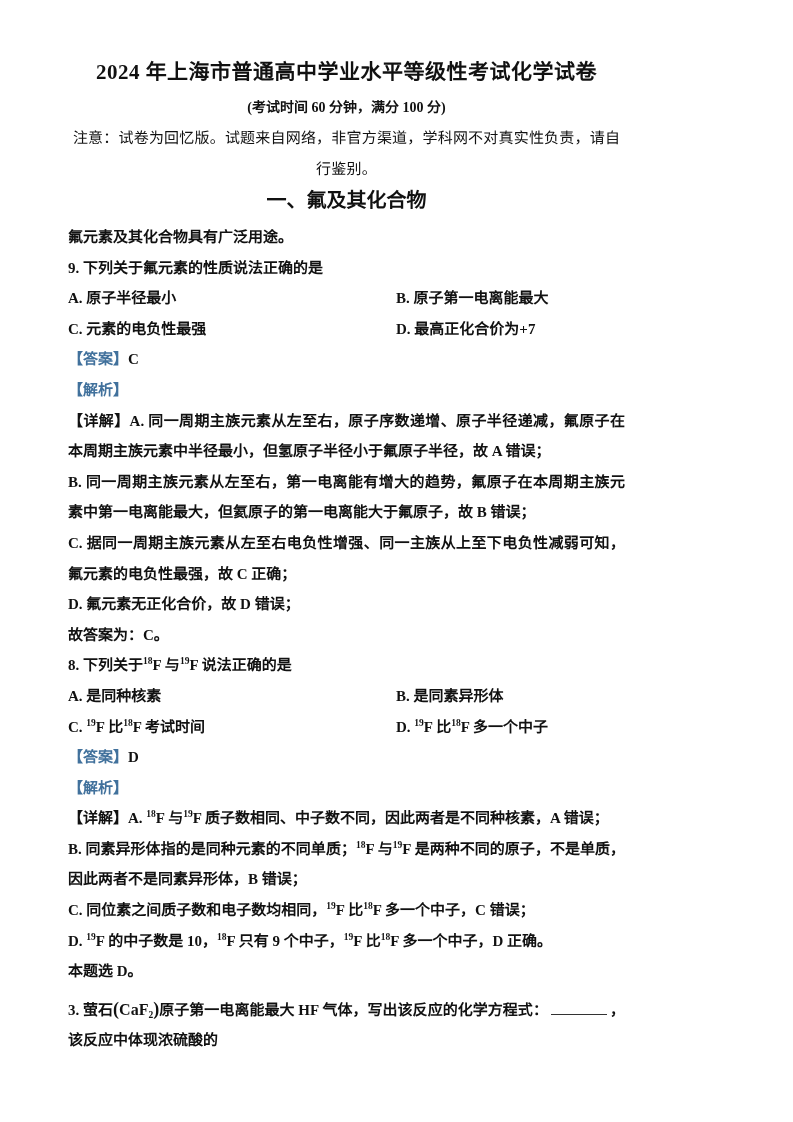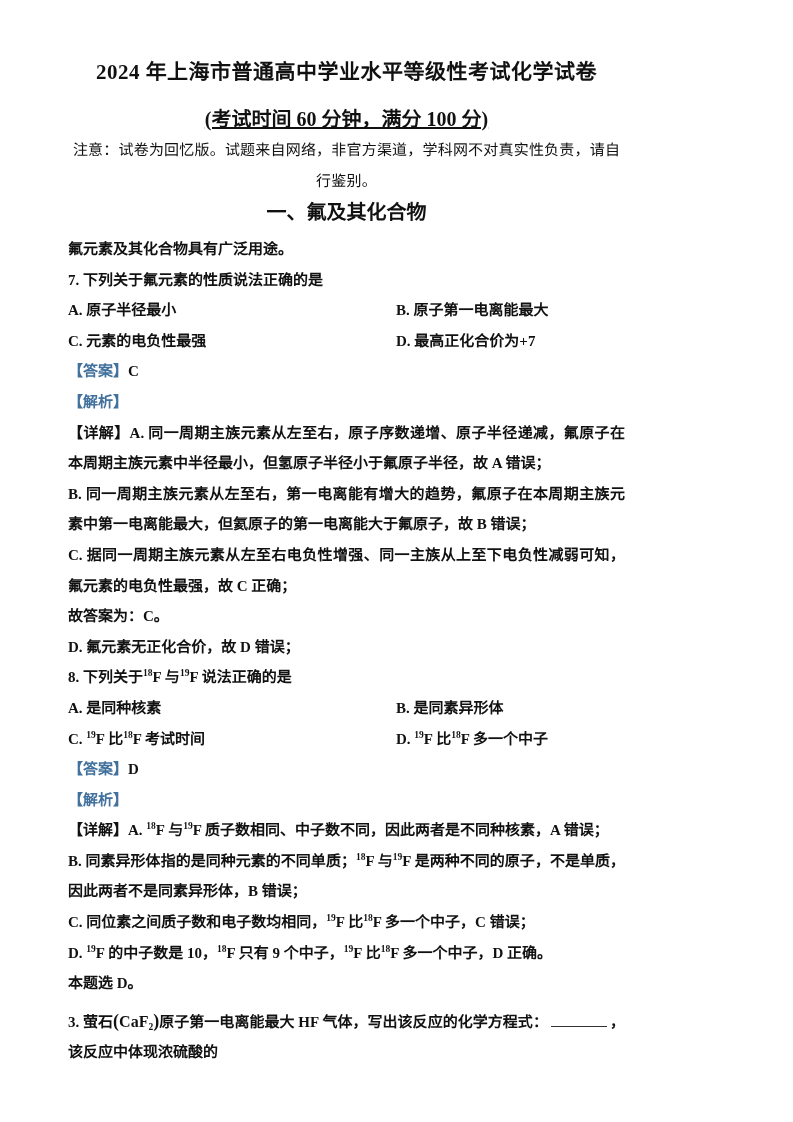--- a/index.html
+++ b/index.html
@@ -3,21 +3,21 @@
 <meta charset="utf-8">
 <style>
   html,body{margin:0;padding:0;}
   body{
     width:793px;height:1122px;overflow:hidden;background:#ffffff;
     font-family:"Liberation Serif","DejaVu Serif",serif;color:#111;
     --label-blue:#41719c;
   }
   .page{box-sizing:border-box;width:693px;height:1122px;padding:56px 68px 0 68px;}
   .title{font-size:21px;font-weight:bold;text-align:center;margin:0;line-height:32px;letter-spacing:.5px;}
-  .subtitle{font-size:20px;font-weight:bold;text-align:center;line-height:31px;margin-top:16px;text-decoration:underline;}
+  .subtitle{font-size:14px;font-weight:bold;text-align:center;line-height:31px;margin-top:4px;}
   .notice{font-size:15px;font-weight:normal;text-align:center;line-height:31px;letter-spacing:.2px;}
   .section{font-size:20px;font-weight:bold;text-align:center;line-height:31px;}
   #doc-body{margin-top:6px;font-weight:bold;}
   #doc-body p{margin:0;font-size:15px;line-height:30.6px;text-align:justify;}
   .optrow{display:flex;font-size:15px;line-height:30.6px;}
   .opt-a{flex:0 0 328px;width:328px;}
   .opt-b{flex:1;}
   sup{font-size:9.5px;line-height:0;vertical-align:6px;}
   sub{font-size:9.5px;line-height:0;vertical-align:-3px;}
   .lbl-blue{color:var(--label-blue);}
@@ -29,36 +29,36 @@
 </head>
 <body style="--label-blue: #41719c;">
 
 <div class="page">
   <h1 class="title">2024 年上海市普通高中学业水平等级性考试化学试卷</h1>
   <div class="subtitle">(考试时间 60 分钟，满分 100 分)</div>
   <div class="notice">注意：试卷为回忆版。试题来自网络，非官方渠道，学科网不对真实性负责，请自行鉴别。</div>
   <div class="section">一、氟及其化合物</div>
   <div id="doc-body">
       <p><span>氟元素及其化合物具有广泛用途。</span></p>
-      <p><span>7. 下列关于氟元素的性质说法正确的是</span></p>
+      <p><span>9. 下列关于氟元素的性质说法正确的是</span></p>
       <div class="optrow">
         <span class="opt-a"><span>A. 原子半径最小</span></span>
         <span class="opt-b"><span>B. 原子第一电离能最大</span></span>
       </div>
       <div class="optrow">
         <span class="opt-a"><span>C. 元素的电负性最强</span></span>
         <span class="opt-b"><span>D. 最高正化合价为+7</span></span>
       </div>
       <p><span class="lbl-blue">【答案】</span><span>C</span></p>
       <p><span class="lbl-blue">【解析】</span></p>
       <p><span>【详解】A. 同一周期主族元素从左至右，原子序数递增、原子半径递减，氟原子在本周期主族元素中半径最小，但氢原子半径小于氟原子半径，故 A 错误；</span></p>
       <p><span>B. 同一周期主族元素从左至右，第一电离能有增大的趋势，氟原子在本周期主族元素中第一电离能最大，但氦原子的第一电离能大于氟原子，故 B 错误；</span></p>
       <p><span>C. 据同一周期主族元素从左至右电负性增强、同一主族从上至下电负性减弱可知，氟元素的电负性最强，故 C 正确；</span></p>
+      <p><span>D. 氟元素无正化合价，故 D 错误；</span></p>
       <p><span>故答案为：C。</span></p>
-      <p><span>D. 氟元素无正化合价，故 D 错误；</span></p>
       <p><span>8. 下列关于</span><sup>18</sup><span>F 与</span><sup>19</sup><span>F 说法正确的是</span></p>
       <div class="optrow">
         <span class="opt-a"><span>A. 是同种核素</span></span>
         <span class="opt-b"><span>B. 是同素异形体</span></span>
       </div>
       <div class="optrow">
         <span class="opt-a"><span>C. </span><sup>19</sup><span>F 比</span><sup>18</sup><span>F 考试时间</span></span>
         <span class="opt-b"><span>D. </span><sup>19</sup><span>F 比</span><sup>18</sup><span>F 多一个中子</span></span>
       </div>
       <p><span class="lbl-blue">【答案】</span><span>D</span></p>

